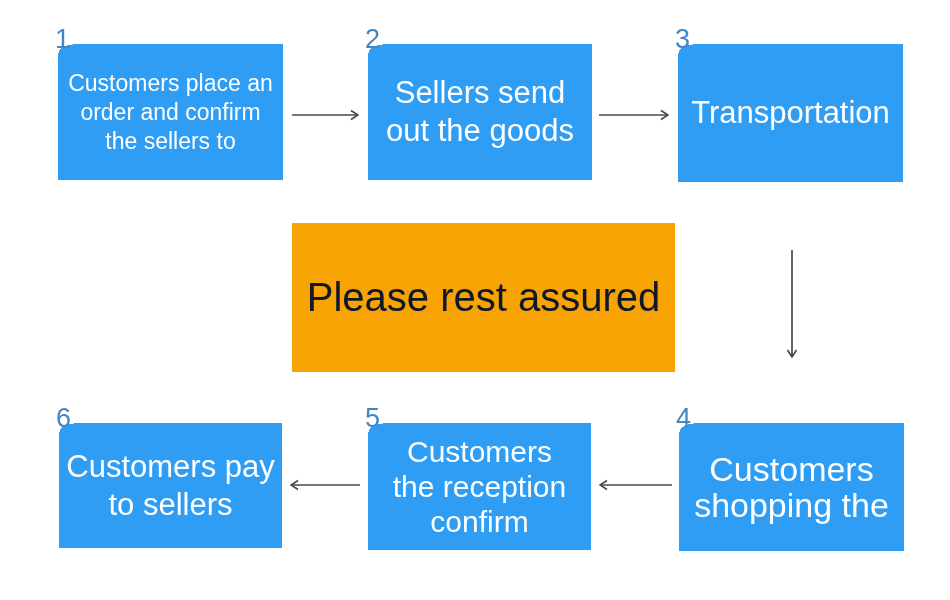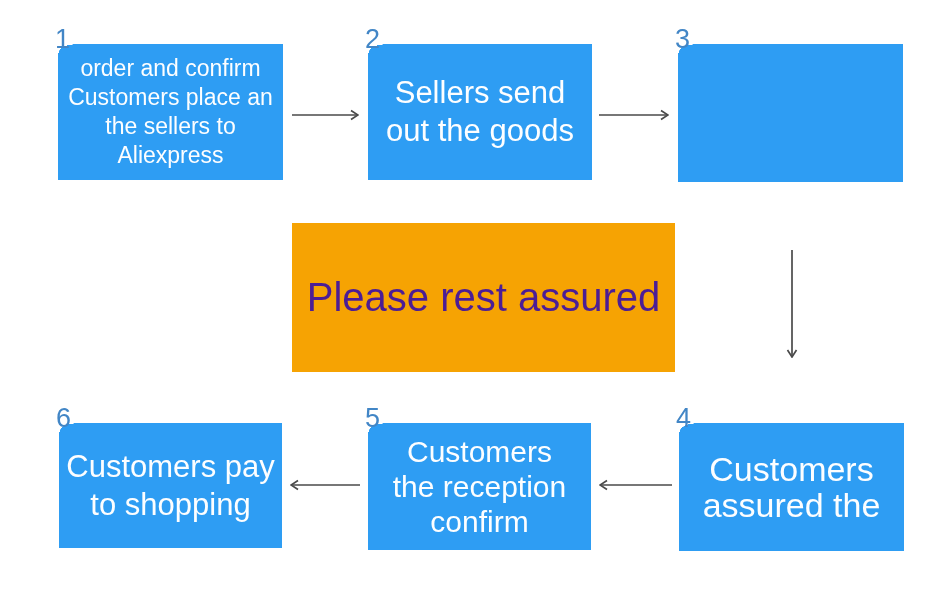--- a/index.html
+++ b/index.html
@@ -21,21 +21,21 @@
   .num{
     position:absolute;left:-3px;top:-18px;font-size:27px;line-height:1;
     color:#4286c6;z-index:2;
   }
   .fs23{font-size:23px;line-height:29px;}
   .fs30{font-size:30px;line-height:35px;}
   .fs31{font-size:31px;line-height:38px;}
   .fs34{font-size:34px;line-height:36px;}
   .banner{
     position:absolute;left:292px;top:223px;width:383px;height:149px;
-    background:#f6a303;color:#4c1d95;
+    background:#f6a303;color:#0f172a;
     display:flex;flex-direction:column;justify-content:center;align-items:center;
     text-align:center;font-size:40px;line-height:49px;
   }
   .arr{position:absolute;}
   .arr line,.arr polyline{stroke:#4a4a4a;stroke-width:1.7;fill:none;}
   
   .b1{left:58px;top:44px;width:225px;height:136px;}
   .b2{left:368px;top:44px;width:224px;height:136px;}
   .b3{left:678px;top:44px;width:225px;height:138px;}
   .b6{left:59px;top:423px;width:223px;height:125px;}
@@ -43,62 +43,62 @@
   .b4{left:679px;top:423px;width:225px;height:128px;}
 </style>
 </head>
 <body>
 
 <div class="canvas">
 
   <div class="box b1 fs23">
     <span class="notch"></span>
     <span class="num">1</span>
+    <div class="line">Customers place an</div>
     <div class="line">order and confirm</div>
-    <div class="line">Customers place an</div>
     <div class="line">the sellers to</div>
-    <div class="line">Aliexpress</div>
   </div>
 
   <div class="box b2 fs31">
     <span class="notch"></span>
     <span class="num">2</span>
     <div class="line">Sellers send</div>
     <div class="line">out the goods</div>
   </div>
 
   <div class="box b3 fs31">
     <span class="notch"></span>
     <span class="num">3</span>
+    <div class="line">Transportation</div>
   </div>
 
   <div class="banner">
     <div class="line">Please rest assured</div>
   </div>
 
   <div class="box b4 fs34">
     <span class="notch"></span>
     <span class="num">4</span>
     <div class="line">Customers</div>
-    <div class="line">assured the</div>
+    <div class="line">shopping the</div>
   </div>
 
   <div class="box b5 fs30">
     <span class="notch"></span>
     <span class="num">5</span>
     <div class="line">Customers</div>
     <div class="line">the reception</div>
     <div class="line">confirm</div>
   </div>
 
   <div class="box b6 fs31">
     <span class="notch"></span>
     <span class="num">6</span>
     <div class="line">Customers pay</div>
-    <div class="line">to shopping</div>
+    <div class="line">to sellers</div>
   </div>
 
   <svg class="arr" style="left:291px;top:109px;" width="68" height="12" viewBox="0 0 68 12">
     <line x1="1" y1="6" x2="66" y2="6"></line>
     <polyline points="60,1.5 67,6 60,10.5"></polyline>
   </svg>
 
   <svg class="arr" style="left:598px;top:109px;" width="71" height="12" viewBox="0 0 71 12">
     <line x1="1" y1="6" x2="69" y2="6"></line>
     <polyline points="63,1.5 70,6 63,10.5"></polyline>

